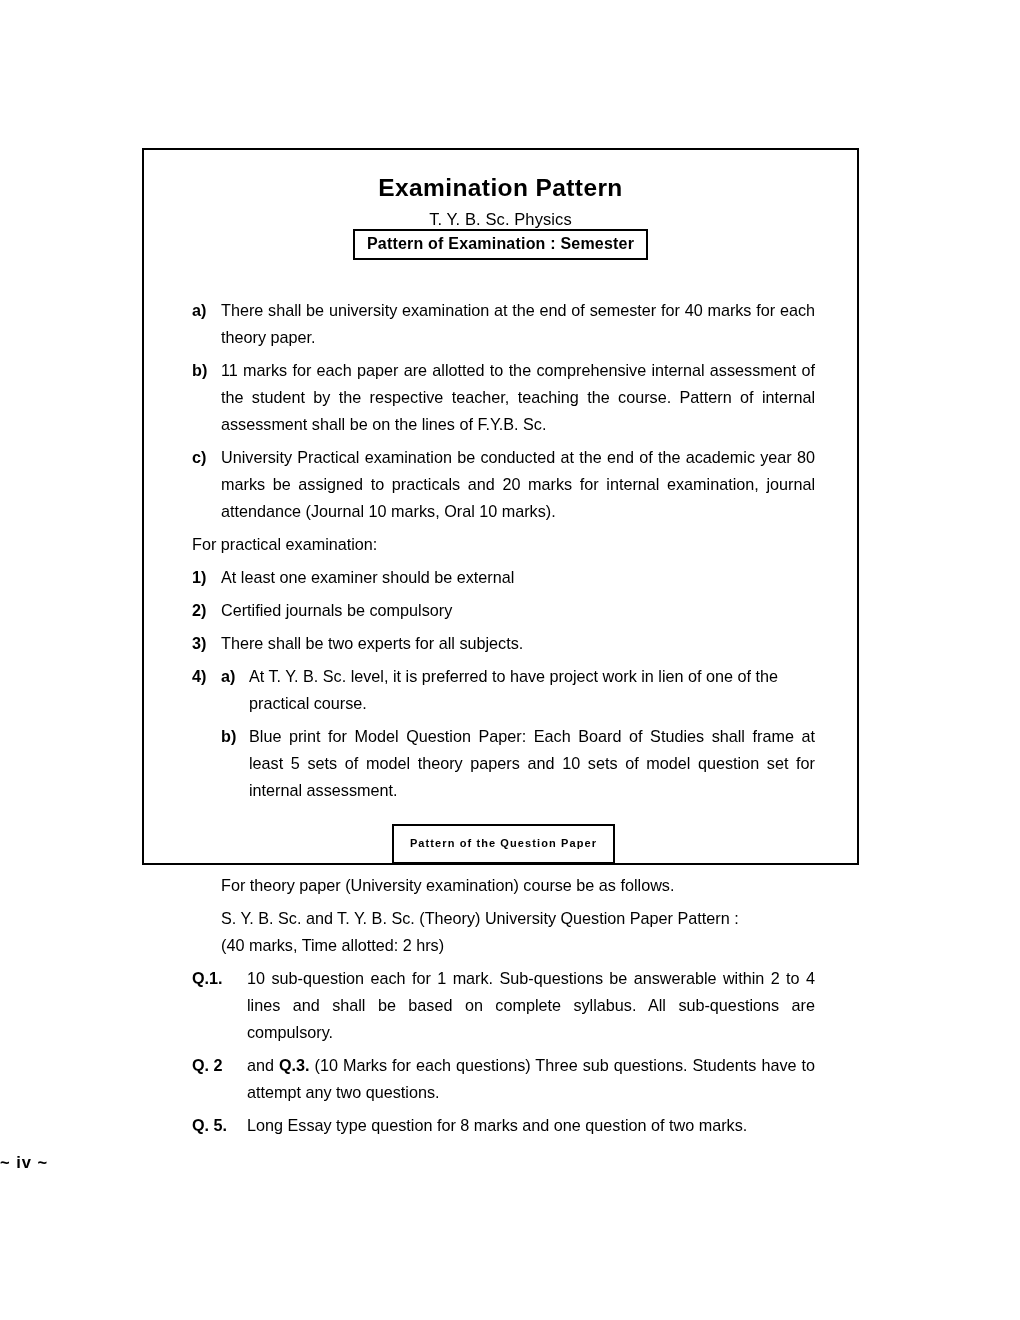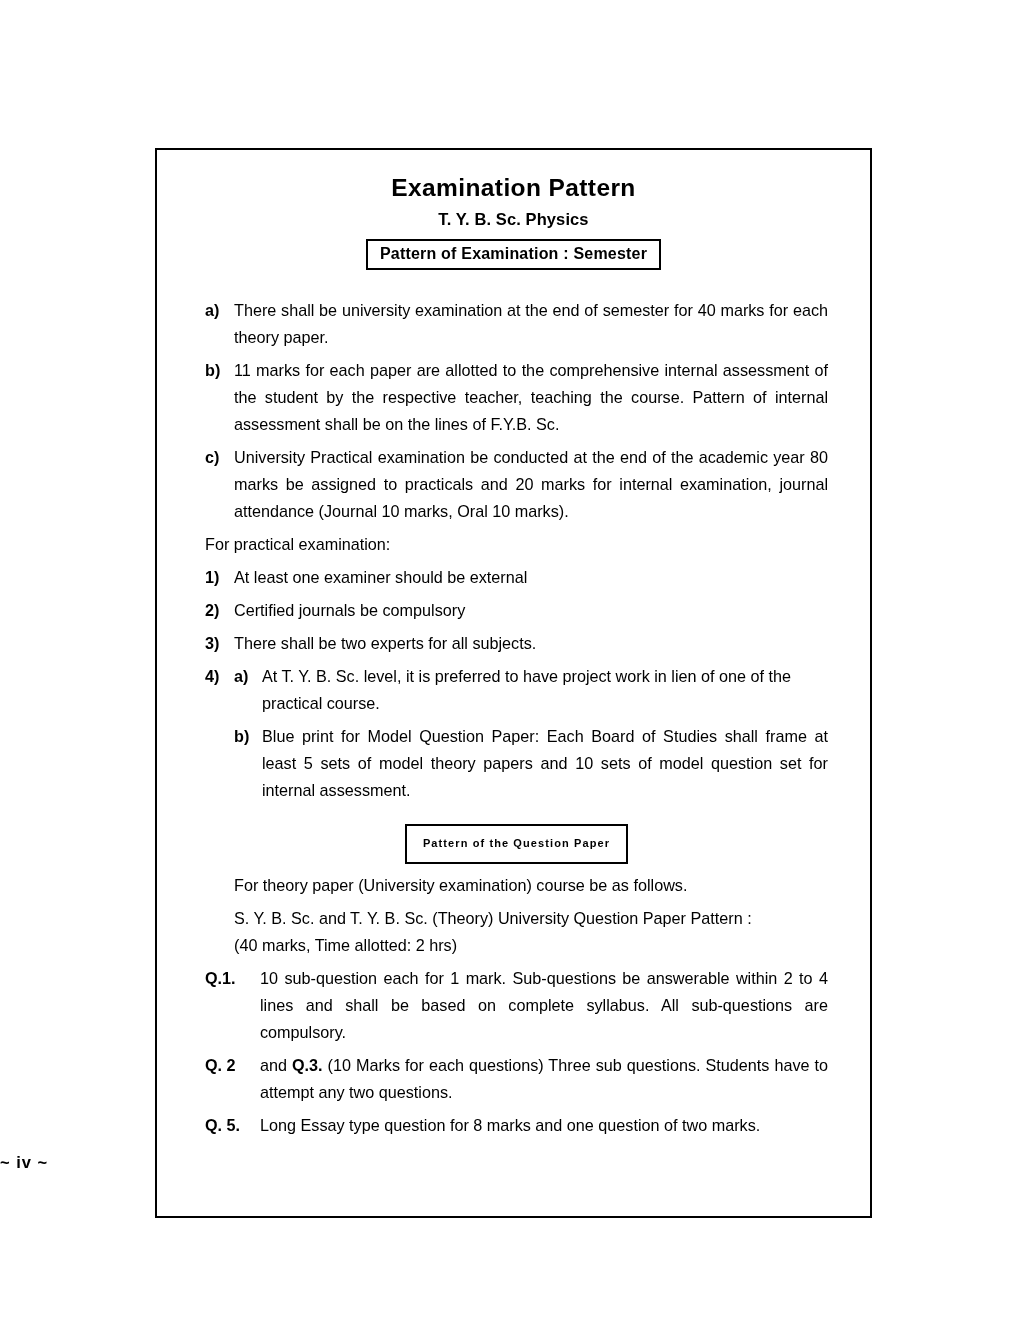--- a/index.html
+++ b/index.html
@@ -13,62 +13,62 @@
     height: 1320px;
     position: relative;
     font-family: "Liberation Sans", sans-serif;
     color: #000000;
     -webkit-font-smoothing: antialiased;
   }
 
   
   #page-frame {
     position: absolute;
-    left: 155px;
+    left: 142px;
     top: 148px;
     width: 717px;
-    height: 1070px;
+    height: 717px;
     box-sizing: border-box;
     border: 2.5px solid #000;
     background: #fff;
   }
 
   
   .doc-title {
     text-align: center;
     font-size: 24.5px;
     font-weight: bold;
     letter-spacing: 0.4px;
     margin: 24px 0 0 0;
     line-height: 1.15;
   }
   .doc-subtitle {
     text-align: center;
     font-size: 16.5px;
-    font-weight: bold;
+    font-weight: normal;
     letter-spacing: 0.1px;
     margin: 8px 0 0 0;
     line-height: 1.15;
   }
 
   .boxed-head-wrap {
     display: flex;
     justify-content: center;
   }
   .boxed-head {
     border: 2.5px solid #000;
     font-weight: bold;
     font-size: 16px;
     letter-spacing: 0.2px;
     text-align: center;
     background: #fff;
     white-space: nowrap;
   }
   .boxed-head-1 {
-    margin-top: 10px;
+    margin-top: 0;
     padding: 4px 12px 5px 12px;
   }
   .boxed-head-2 {
     margin-top: 0px;
     padding: 4px 16px 5px 16px;
     font-size: 11px;
     letter-spacing: 1.1px;
   }
 
   

